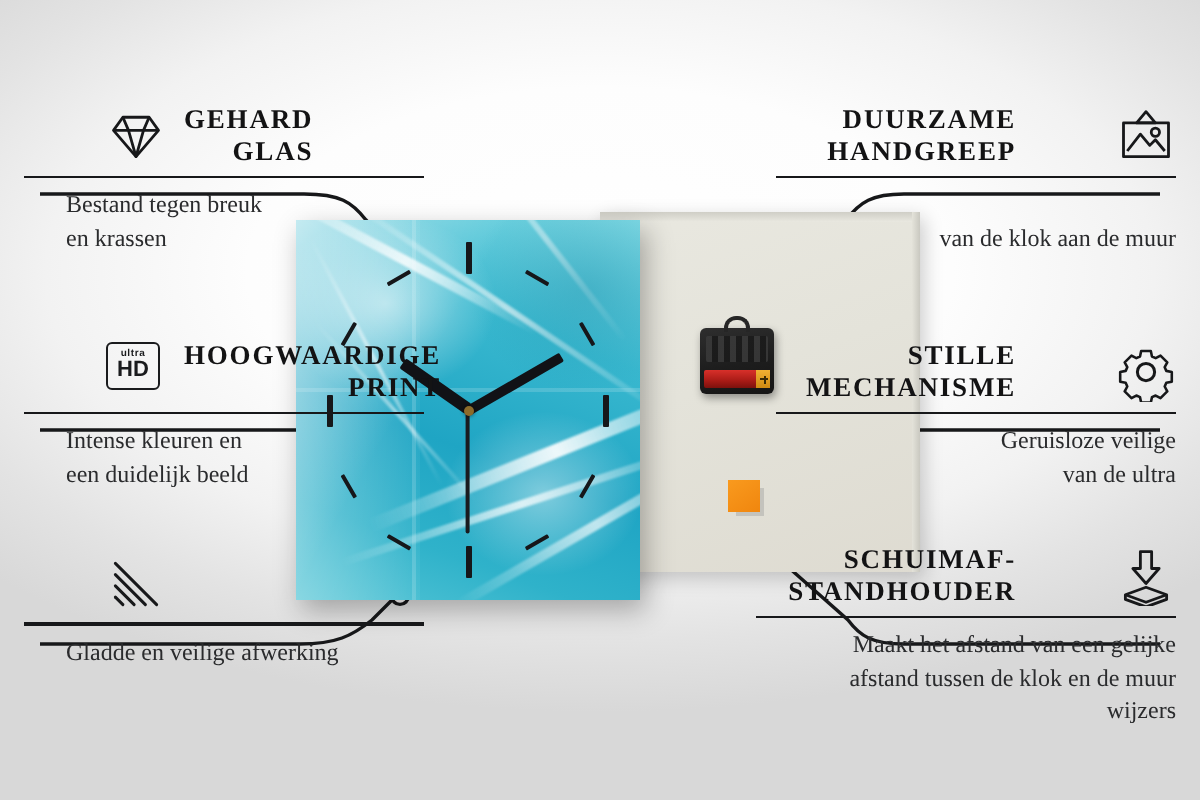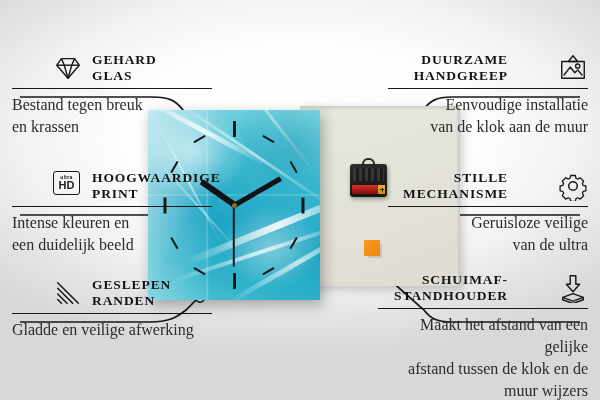--- a/index.html
+++ b/index.html
@@ -113,31 +113,32 @@
     position: absolute; left: 50%; top: 50%; width: 5px; height: 5px;
     margin: -2.5px 0 0 -2.5px; border-radius: 50%;
     background: #8c6b2a; box-shadow: 0 0 2px rgba(0,0,0,.6);
   }
 
   
   .callout { position: absolute; width: 200px; }
   .callout.left  { left: 12px;  text-align: left; }
   .callout.right { right: 12px; text-align: right; }
 
-  .head { display: flex; align-items: center; gap: 9px; }
+  .head { display: flex; align-items: center; gap: 9px; text-align: right; }
   .callout.right .head { flex-direction: row-reverse; }
   .title {
     font-size: 13.5px; letter-spacing: .9px; line-height: 1.18;
     color: #131314; font-weight: 700; text-transform: uppercase;
     font-family: "Liberation Serif", serif;
   }
   .rule { height: 1.6px; background: #17181a; margin: 4px 0 5px; }
   .desc {
-    font-size: 16px; line-height: 1.36; color: #2a2b2d;
+    font-size: 12px; line-height: 1.36; color: #2a2b2d;
     font-family: "Liberation Serif", serif;
+    margin-left: 21px;
   }
   .icon { width: 30px; height: 30px; flex: 0 0 30px; margin-left: 41px; }
   .icon svg { display: block; width: 100%; height: 100%; }
 
   .hdbox {
     width: 27px; height: 24px; border: 1.6px solid #1a1b1d; border-radius: 3px;
     display: flex; flex-direction: column; align-items: center; justify-content: center;
     line-height: 1;
   }
   .hdbox .u { font-size: 5px; letter-spacing: .3px; color: #1a1b1d;
@@ -270,23 +271,20 @@
       <span class="icon">
         <svg viewBox="0 0 32 32">
             <g stroke="#17181a" stroke-width="1.6" stroke-linecap="round">
           <path d="M5 5 L27 27"></path>
               <path d="M5 11 L21 27"></path>
               <path d="M5 17 L15 27"></path>
               <path d="M5 23 L9 27"></path>
         </g>
           </svg>
       </span>
-      <span class="title">
-        <span>GESLEPEN</span><br><span>RANDEN</span>
-      </span>
     </div>
     <div class="rule"></div>
     <div class="desc">
       <span>Gladde en veilige afwerking</span>
     </div>
   </div>
 
   <div class="callout right" style="top:52px">
     <div class="head">
       <span class="icon">
@@ -298,21 +296,21 @@
           <circle cx="21" cy="14" r="2.2"></circle>
         </g>
           </svg>
       </span>
       <span class="title">
         <span>DUURZAME</span><br><span>HANDGREEP</span>
       </span>
     </div>
     <div class="rule"></div>
     <div class="desc">
-      <span>Eenvoudige installatie</span><br><span>van de klok aan de muur</span>
+      <br><span>van de klok aan de muur</span>
     </div>
   </div>
 
   <div class="callout right" style="top:170px">
     <div class="head">
       <span class="icon">
         <svg viewBox="0 0 32 32">
             <g fill="none" stroke="#17181a" stroke-width="1.6" stroke-linejoin="round">
           <path d="M13 3 h6 l.7 3.4 2.3 1 3-1.6 4.2 4.2 -1.6 3 1 2.3 3.4 .7 v6 l-3.4 .7 -1 2.3 1.6 3 -4.2 4.2 -3-1.6 -2.3 1 -.7 3.4 h-6 l-.7-3.4 -2.3-1 -3 1.6 -4.2-4.2 1.6-3 -1-2.3 -3.4-.7 v-6 l3.4-.7 1-2.3 -1.6-3 4.2-4.2 3 1.6 2.3-1 Z" transform="scale(.86) translate(2.6,2.6)"></path>
           <circle cx="16" cy="16" r="4.6"></circle>

